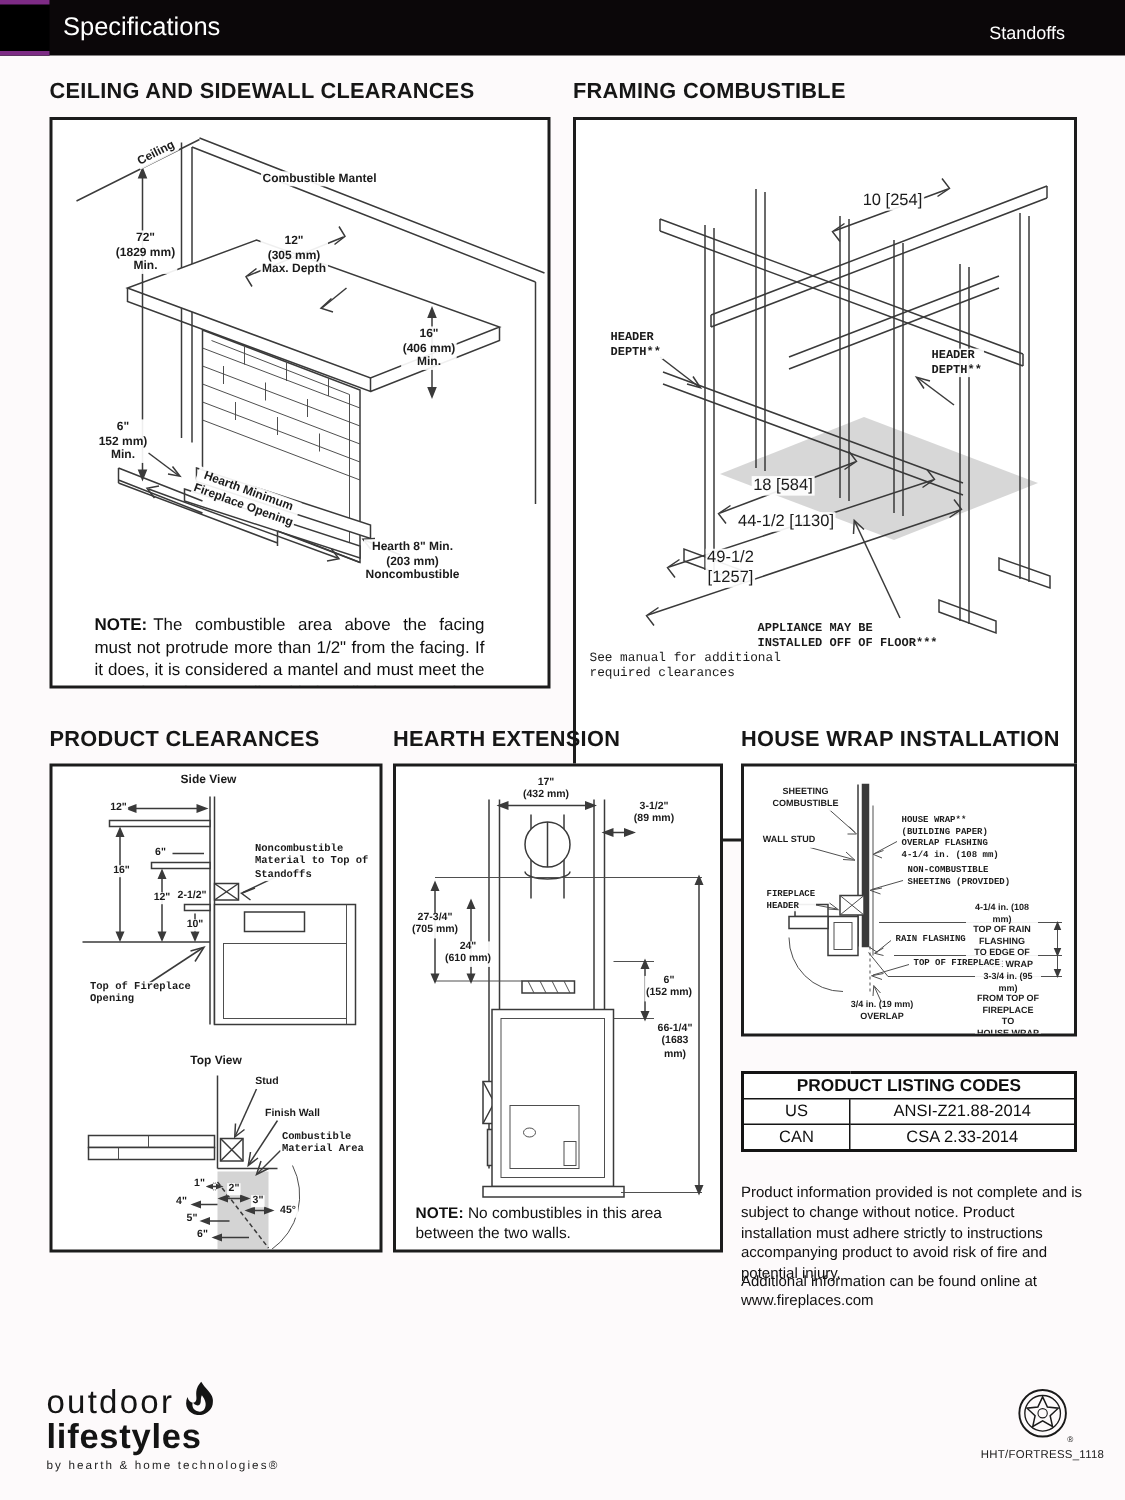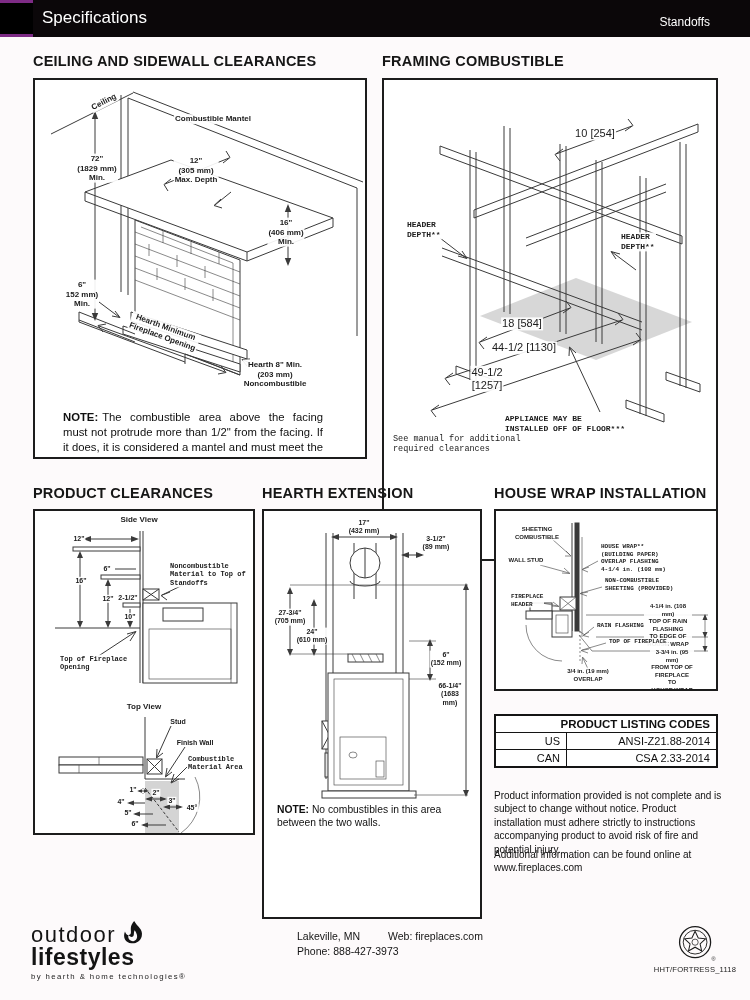--- a/index.html
+++ b/index.html
@@ -23,21 +23,21 @@
   .lbl.plain{font-weight:normal;}
   .num{font-weight:normal;font-size:10.5px;}
   .sm{font-size:7px;}
   .xs{font-size:6px;line-height:1.25;}
   .note{position:absolute;font-size:11.3px;line-height:1.34;color:#101010;text-align:justify;}
   .note b{margin-right:4px;}
   .note-sm{position:absolute;font-size:10.3px;line-height:1.3;color:#101010;}
   
   .codes{position:absolute;left:494px;top:714px;width:224px;border-collapse:collapse;background:#fff;
          border:2px solid #141414;}
-  .codes th,.codes td{border:1.5px solid #141414;font-size:11px;padding:2px 6px;color:#101010;text-align:right;}
+  .codes th,.codes td{border:1.5px solid #141414;font-size:11px;padding:2px 6px;color:#101010;text-align:center;}
   .codes th{font-weight:bold;font-size:11.5px;}
   .codes td.c1{width:58px;}
   .fine{position:absolute;font-size:10px;line-height:1.34;color:#101010;}
   
   .brand{position:absolute;left:31px;top:922px;width:270px;color:#141414;}
   .brand-row1{font-size:22px;letter-spacing:1.5px;font-weight:normal;display:flex;align-items:flex-start;}
   .brand-row2{font-size:23px;font-weight:bold;letter-spacing:.5px;margin-top:-4px;}
   .brand-tag{font-size:7.8px;letter-spacing:1.4px;margin-top:1px;color:#222;}
   .contact{position:absolute;left:297px;top:929px;font-size:10.5px;line-height:1.45;color:#141414;}
   .contact .gap{display:inline-block;width:28px;}
@@ -240,21 +240,21 @@
 Material Area</div>
     <div class="lbl sm" style="left:98px;top:279px">1"</div>
     <div class="lbl sm" style="left:121px;top:282px">2"</div>
     <div class="lbl sm" style="left:137px;top:290px">3"</div>
     <div class="lbl sm" style="left:86px;top:291px">4"</div>
     <div class="lbl sm" style="left:93px;top:302px">5"</div>
     <div class="lbl sm" style="left:100px;top:313px">6"</div>
     <div class="lbl sm" style="left:157px;top:297px">45°</div>
   </div>
 
-  <div class="panel-box" style="left:262px;top:509px;width:220px;height:410px">
+  <div class="panel-box" style="left:262px;top:509px;width:220px;height:326px">
     <svg width="216" height="326" viewBox="0 0 216 326">
       <g class="dline">
         <path d="M62,22 V268 M69,22 V268 M132,22 V268 M139,22 V268"></path>
         <rect x="58" y="210" width="15" height="28" fill="#fff"></rect>
         <path d="M58,210 L73,238 M73,210 L58,238"></path>
         <rect x="128" y="210" width="15" height="28" fill="#fff"></rect>
         <path d="M128,210 L143,238 M143,210 L128,238"></path>
         <rect x="61" y="242" width="8" height="24" fill="#e5e5e5"></rect>
         <rect x="131" y="242" width="8" height="24" fill="#e5e5e5"></rect>
         <path d="M90,32 V88 M112,32 V88"></path>
@@ -383,26 +383,20 @@
       <span>outdoor</span>
       <svg width="26" height="26" viewBox="0 0 24 24" style="margin-left:3px;margin-top:-2px">
         <path fill="#141414" d="M14,1 C17,6.5 22.5,8.5 21,15 C20,19.5 15.5,22 11.5,21.5 C6,20.8 3.2,16 5.5,10.5 C6.4,13.8 9,14.8 10.5,13.2 C12,11.6 9.8,8.2 11.8,4.2 C12.5,2.8 13.3,1.8 14,1 Z"></path>
         <path fill="#fdfafb" d="M13,19.5 C9.8,19.4 7.8,16.8 8.8,13.6 C9.8,15.6 12,16.2 13.1,15 C14.2,13.8 13.3,11.4 14.4,9.4 C16.4,12 17.6,15.2 16,17.8 C15.3,18.9 14.2,19.5 13,19.5 Z"></path>
       </svg>
     </div>
     <div class="brand-row2">lifestyles</div>
     <div class="brand-tag">by hearth &amp; home technologies®</div>
   </div>
 
-  <div class="contact">
-    <div>
-      <span>Lakeville, MN</span><span class="gap"></span><span>Web: fireplaces.com</span>
-    </div>
-    <div>Phone: 888-427-3973</div>
-  </div>
 
   <div class="badge">
     <svg width="44" height="42" viewBox="0 0 48 46">
       <circle cx="23" cy="21" r="17" fill="none" stroke="#1a1a1a" stroke-width="1.4"></circle>
       <circle cx="23" cy="21" r="13" fill="none" stroke="#1a1a1a" stroke-width="1"></circle>
       <polygon points="23,9 26.5,16.5 34.4,17.3 28.5,22.8 30.2,30.6 23,26.5 15.8,30.6 17.5,22.8 11.6,17.3 19.5,16.5" fill="none" stroke="#1a1a1a" stroke-width="1.1"></polygon>
       <circle cx="23" cy="21" r="3.4" fill="none" stroke="#1a1a1a" stroke-width=".8"></circle>
       <text x="41" y="42" font-size="6" fill="#1a1a1a" font-family="Liberation Sans, sans-serif">®</text>
     </svg>
   </div>

